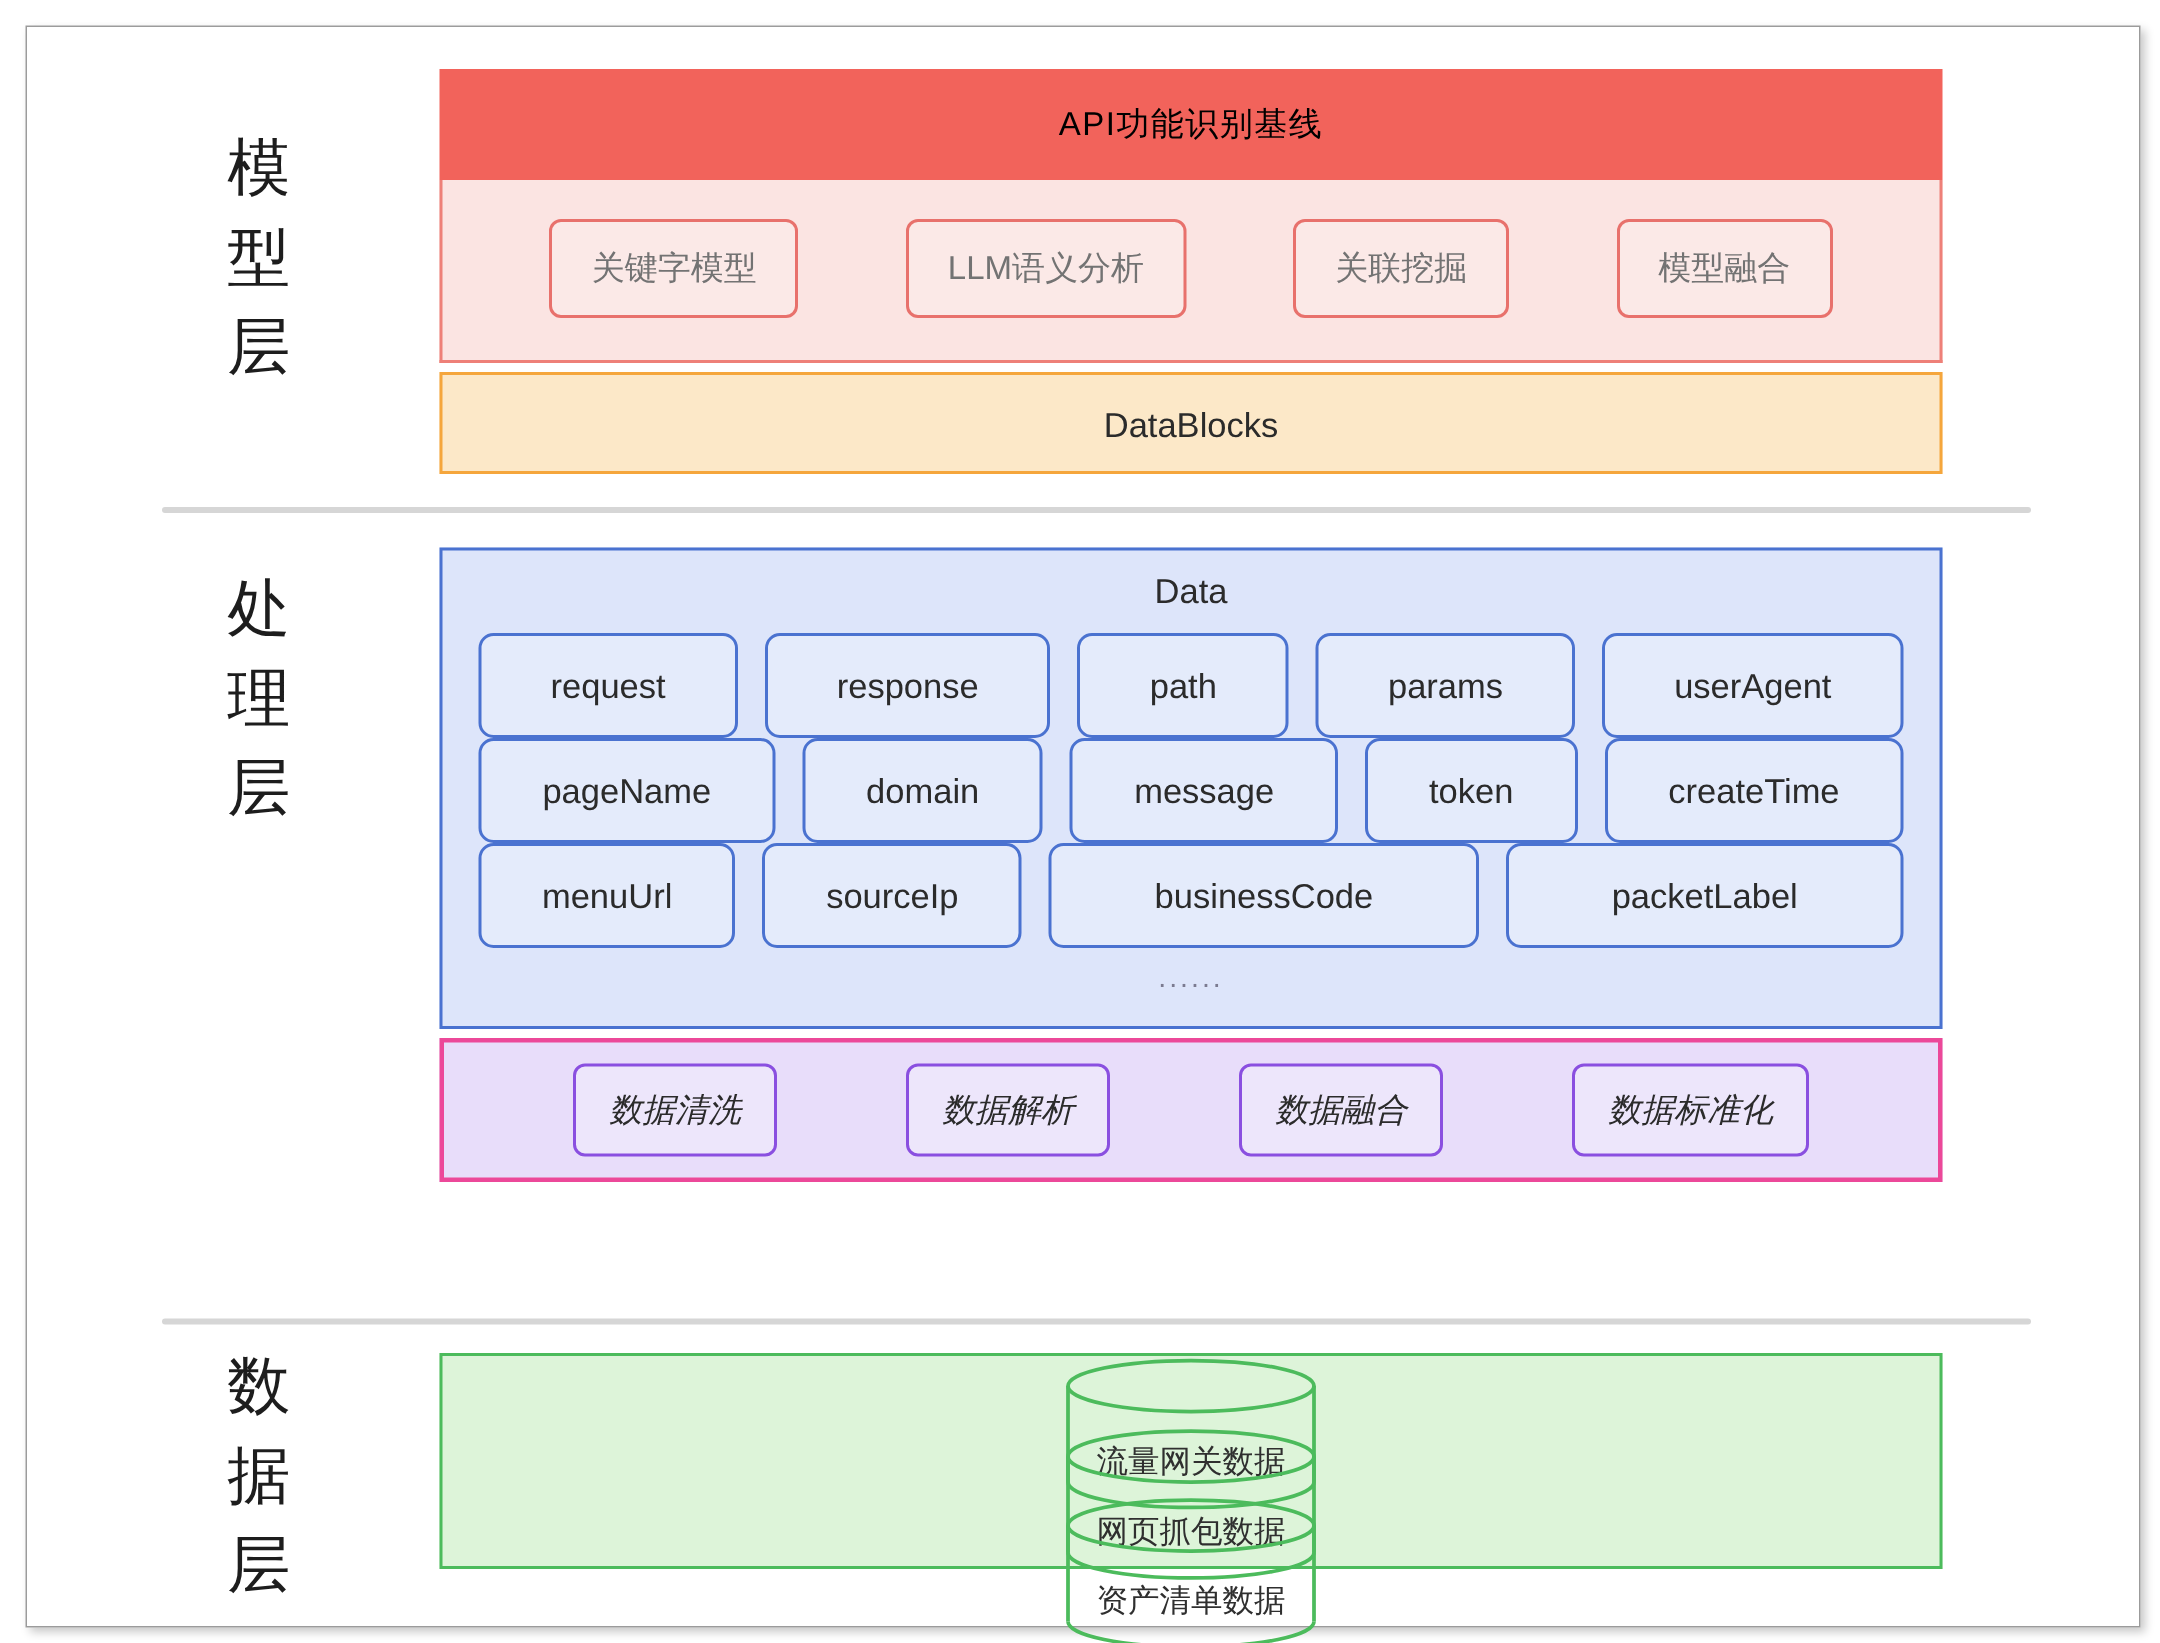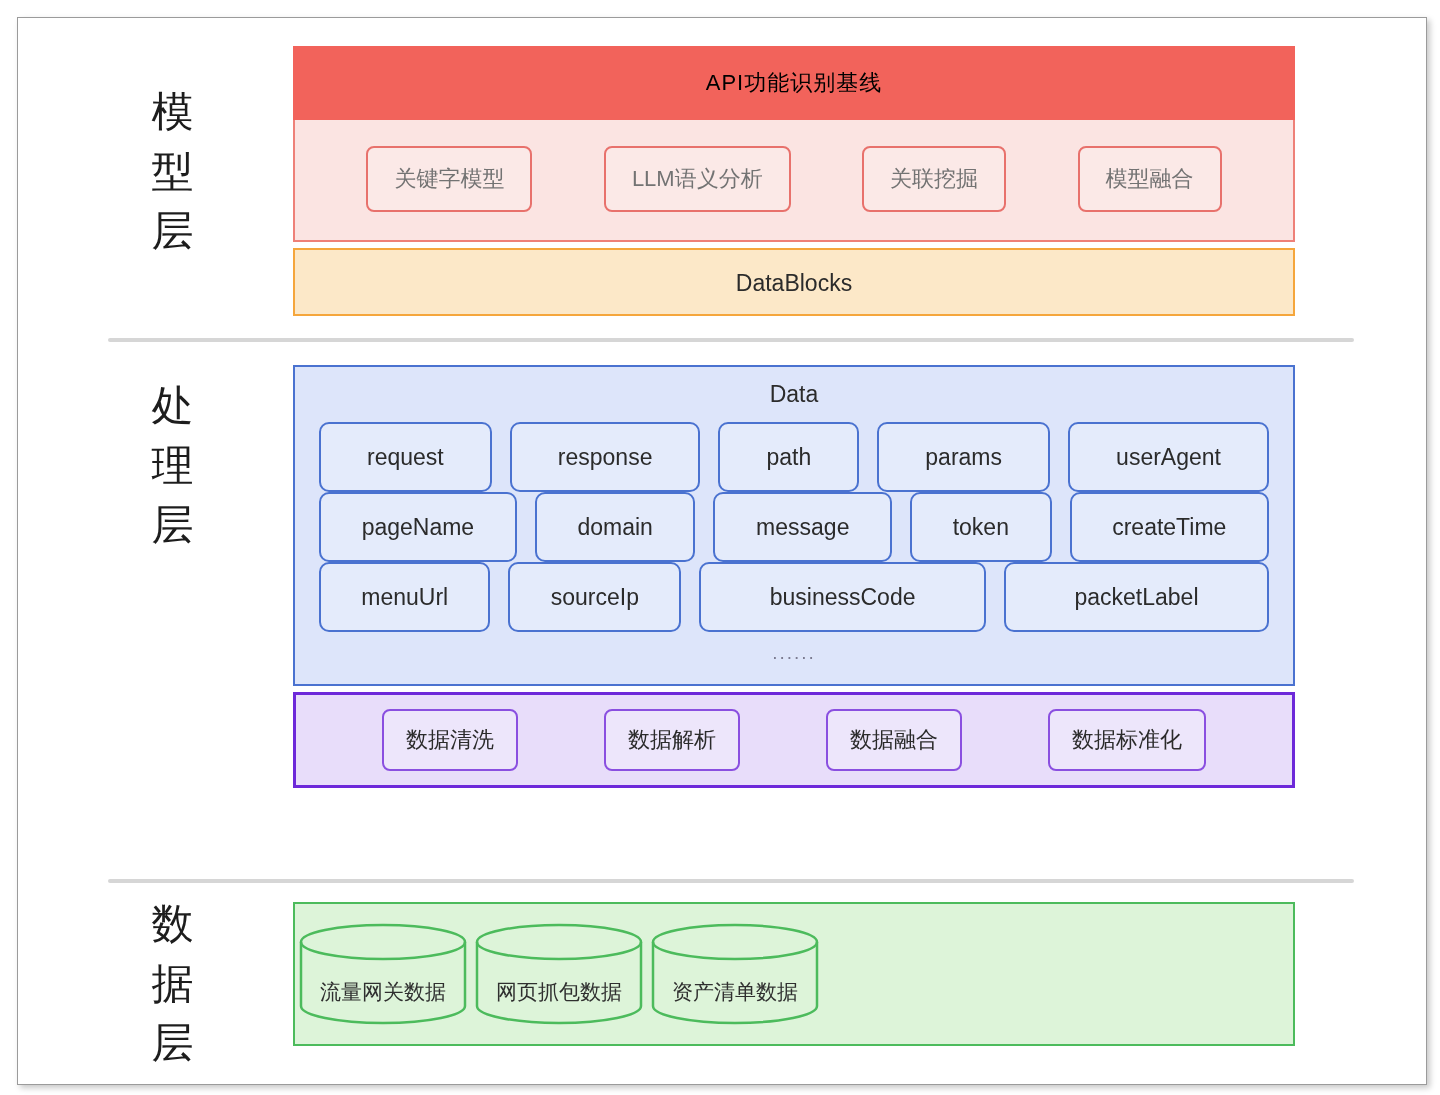--- a/index.html
+++ b/index.html
@@ -152,26 +152,27 @@
     text-align: center;
     color: #7b7b90;
     font-size: 19px;
     letter-spacing: 2px;
     margin-top: 10px;
     height: 22px;
   }
   #transform-band {
     margin-top: 6px;
     background: #E8DDFA;
-    border: 3px solid #6d28d9;
+    border: 3px solid #ec4899;
     box-sizing: border-box;
     height: 96px;
     display: flex;
     justify-content: space-evenly;
     align-items: center;
+    font-style: italic;
   }
   .transform-pill {
     border: 2px solid #8A4FE0;
     border-radius: 8px;
     background: #EDE6FB;
     color: #2b2b2b;
     font-size: 22px;
     padding: 14px 22px;
     min-width: 118px;
     text-align: center;
@@ -182,22 +183,23 @@
   #data-layer {
     position: absolute;
     left: 275px;
     top: 884px;
     width: 1002px;
     height: 144px;
     background: #DDF4D9;
     border: 2px solid #4CBB5C;
     box-sizing: border-box;
     display: flex;
-    justify-content: flex-start;
+    justify-content: space-between;
     align-items: center;
+    flex-direction: column;
   }
   .db-cylinder {
     position: relative;
     width: 176px;
     height: 104px;
   }
   .db-cylinder .cyl-svg {
     position: absolute;
     left: 0;
     top: 0;

